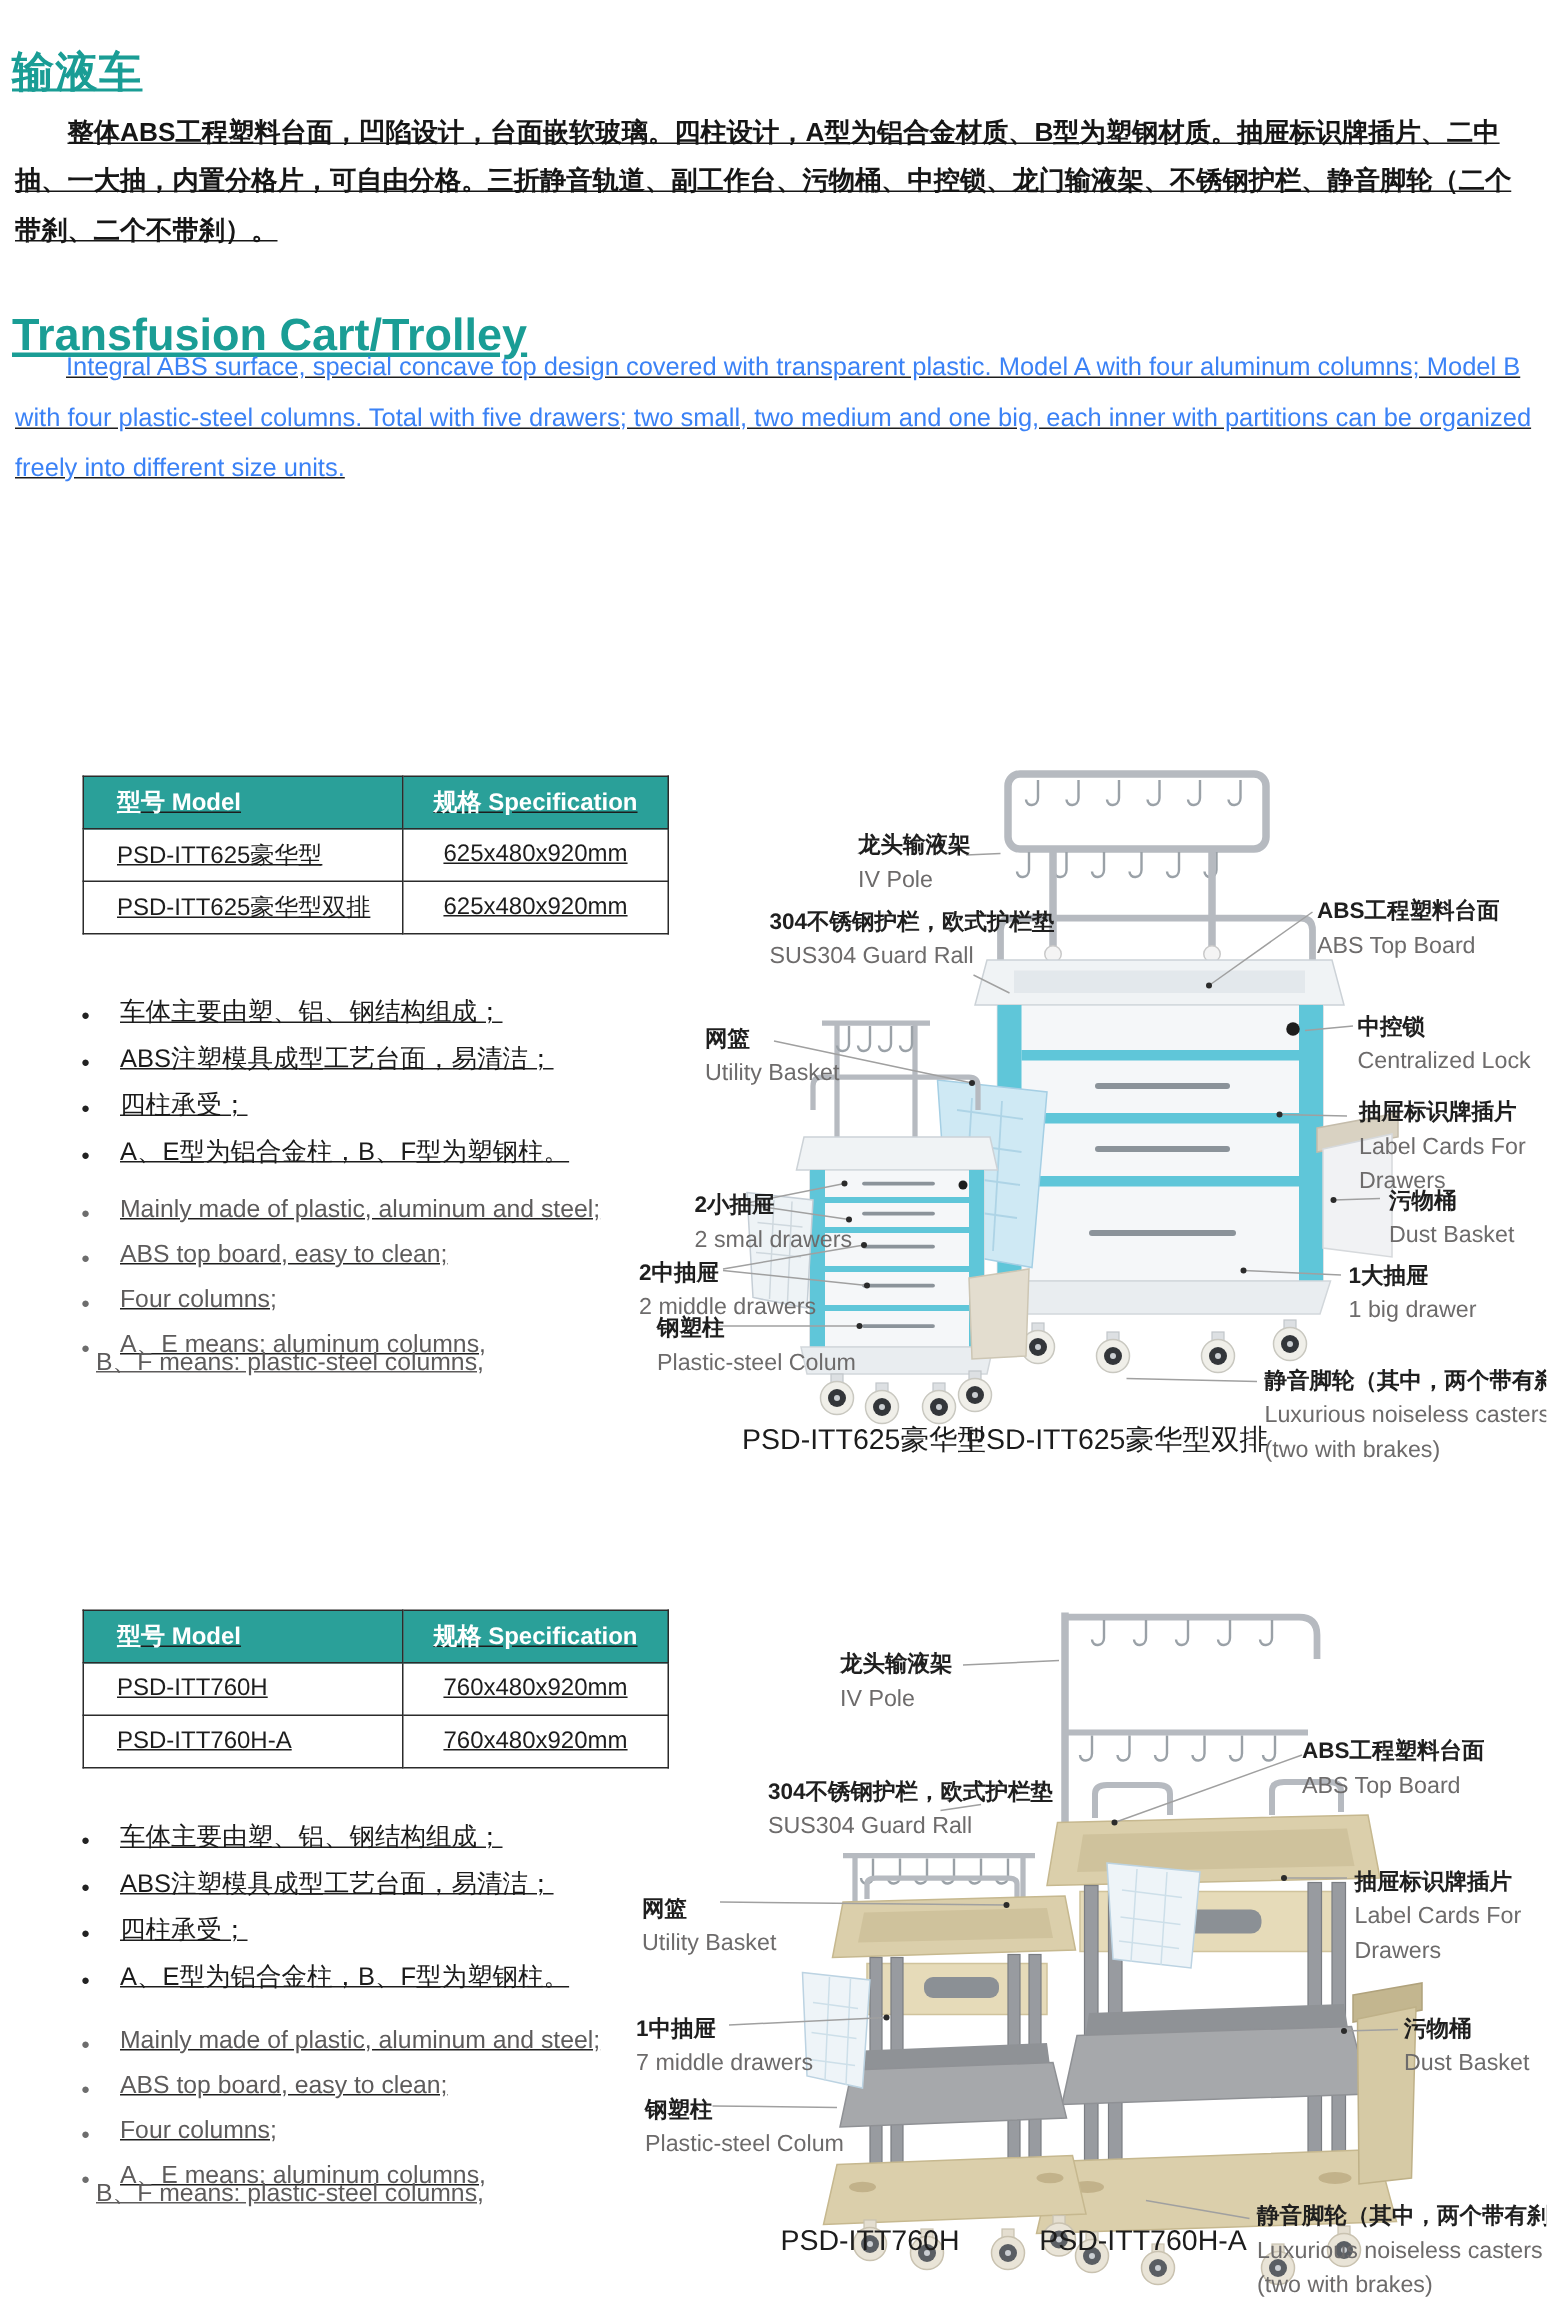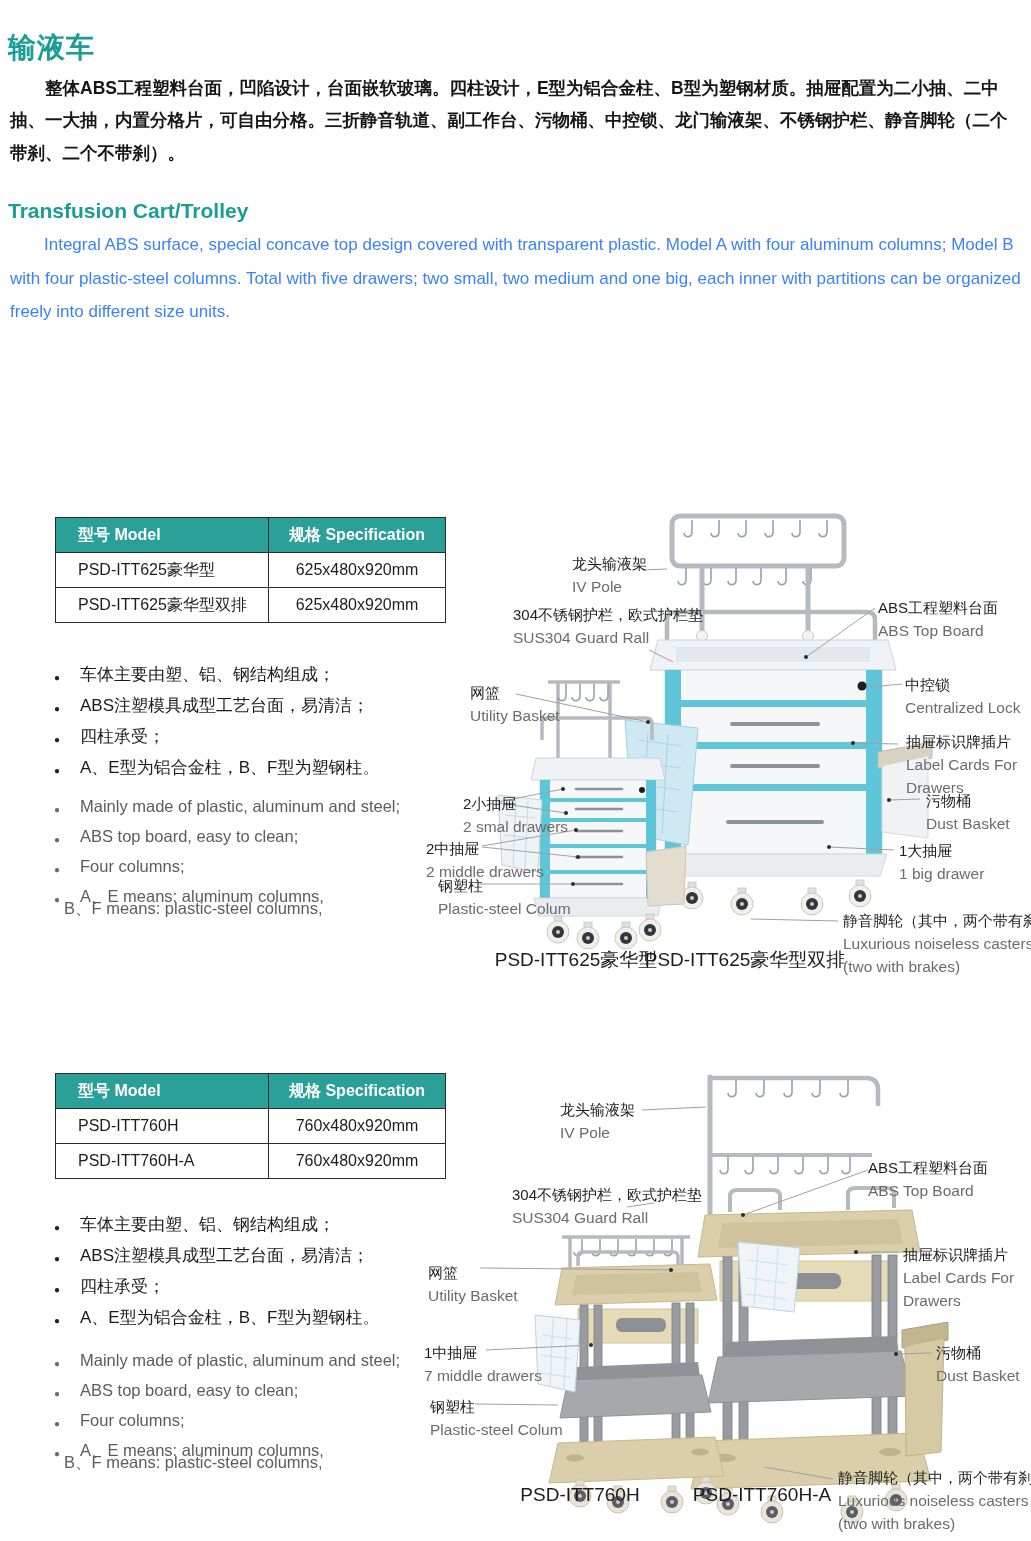--- a/index.html
+++ b/index.html
@@ -1,22 +1,22 @@
 <!DOCTYPE html>
 <html><head>
 <meta charset="utf-8">
 <style>
   html,body{margin:0;padding:0;background:#fff;}
   .page{position:relative;width:1031px;height:1541px;background:#fff;overflow:hidden;
         font-family:"Liberation Sans","DejaVu Sans",sans-serif;color:#1d1d1d;}
-  .abs{position:absolute;}
+  .abs{position:absolute;text-decoration:underline;}
   .title-cn{left:8px;top:10px;font-size:28px;font-weight:bold;color:#1a9d95;letter-spacing:1px;}
   .intro-cn{left:10px;top:54px;width:1014px;font-size:17.5px;line-height:32.5px;
             font-weight:600;color:#161616;text-indent:2em;}
-  .title-en{left:8px;top:182px;font-size:21px;font-weight:600;color:#1a9d95;}
+  .title-en{left:8px;top:182px;font-size:30px;font-weight:600;color:#1a9d95;}
   .intro-en-wrap{left:10px;top:228px;width:1016px;}
   .intro-en{font-size:17px;line-height:33.5px;color:#3b82f6;text-indent:2em;margin:0;}
   .intro-en + .intro-en{margin-top:9px;}
 
   table.spec{border-collapse:collapse;table-layout:fixed;width:366px;background:#fff;margin-left:20px;}
   table.spec th,table.spec td{border:1.5px solid #2b2b2b;height:34px;font-size:16px;padding:0;}
   table.spec th{background:#2aa099;color:#fff;font-weight:600;}
   table.spec th.c1,table.spec td.c1{width:190px;text-align:left;padding-left:22px;}
   table.spec th.c2,table.spec td.c2{width:176px;text-align:center;}
   table.spec td{color:#1d1d1d;}
@@ -26,31 +26,31 @@
   ul.feat.cn li{font-size:17px;line-height:22px;color:#1b1b1b;}
   ul.feat.en li{font-size:16.5px;line-height:21px;color:#5d5b5b;}
   ul.feat li::before{content:"\25CF";position:absolute;left:2px;top:3px;font-size:10px;}
   ul.feat.cn li::before{color:#222;}
   ul.feat.en li::before{color:#6d6d6d;}
   .feat-cont{padding-left:28px;font-size:16.5px;line-height:21px;color:#5d5b5b;white-space:nowrap;}
 
   .figure{position:absolute;width:611px;}
   .figure svg{position:absolute;left:0;top:0;}
   .co{position:absolute;white-space:nowrap;line-height:23px;}
-  .co-cn{font-size:15px;font-weight:normal;color:#1f1f1f;}
+  .co-cn{font-size:15px;font-weight:bold;color:#1f1f1f;}
   .co-en{font-size:15.5px;color:#6d6b6b;}
   .fig-cap{position:absolute;transform:translateX(-50%);font-size:19px;color:#1c1c1c;white-space:nowrap;}
 </style>
 </head>
 <body>
 
 <div class="page">
 
   <h1 class="abs title-cn">输液车</h1>
-  <p class="abs intro-cn">整体ABS工程塑料台面，凹陷设计，台面嵌软玻璃。四柱设计，E型为铝合金柱、B型为塑钢材质。抽屉配置为二小抽、二中抽、一大抽，内置分格片，可自由分格。三折静音轨道、副工作台、污物桶、中控锁、龙门输液架、不锈钢护栏、静音脚轮（二个带刹、二个不带刹）。</p>
+  <p class="abs intro-cn">整体ABS工程塑料台面，凹陷设计，台面嵌软玻璃。四柱设计，A型为铝合金材质、B型为塑钢材质。抽屉标识牌插片、二中抽、一大抽，内置分格片，可自由分格。三折静音轨道、副工作台、污物桶、中控锁、龙门输液架、不锈钢护栏、静音脚轮（二个带刹、二个不带刹）。</p>
   <h2 class="abs title-en">Transfusion Cart/Trolley</h2>
   <div class="abs intro-en-wrap">
     <p class="intro-en">Integral ABS surface, special concave top design covered with transparent plastic. Model A with four aluminum columns; Model B with four plastic-steel columns. Total with five drawers; two small, two medium and one big, each inner with partitions can be organized freely into different size units.</p>
   </div>
 
   <table class="spec abs" style="left:35px;top:517px;">
     <thead>
       <tr>
         <th class="c1">型号 Model</th>
         <th class="c2">规格 Specification</th>

